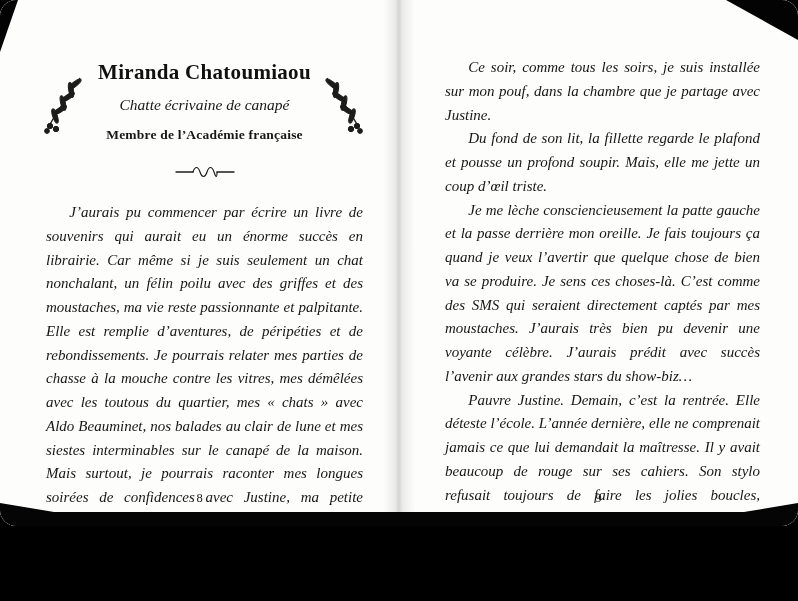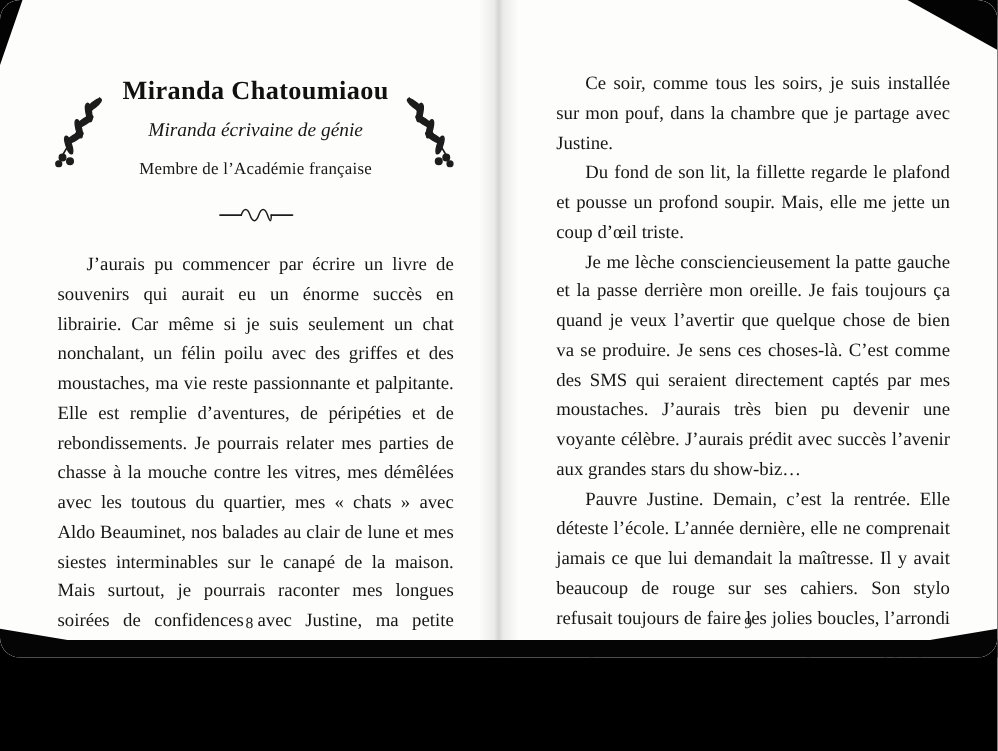--- a/index.html
+++ b/index.html
@@ -47,21 +47,21 @@
     color: #111;
   }
   .subtitle {
     margin: 11px 0 0 0;
     font-style: italic;
     font-size: 15.5px;
   }
   .membership {
     margin: 13px 0 0 0;
     font-size: 13.5px;
-    font-weight: normal;
+    font-weight: bold;
     letter-spacing: 0.2px;
   }
   .branch {
     position: absolute;
     top: 14px;
   }
   .branch-left  { left: -4px; }
   .branch-right { right: -2px; transform: scaleX(-1); }
   .ornament {
     display: block;
@@ -69,20 +69,21 @@
   }
 
   
   .body-par {
     margin: 0;
     font-size: 15px;
     line-height: 1.585;
     text-align: justify;
     text-indent: 1.55em;
     hyphens: auto;
+    font-style: italic;
     -webkit-hyphens: auto;
   }
 
   
   .page-num {
     position: absolute;
     bottom: 20px;
     left: 0;
     width: 100%;
     text-align: center;
@@ -174,21 +175,21 @@
               <ellipse cx="18" cy="36" rx="7.5" ry="2.3" transform="rotate(-32 18 36)"></ellipse>
               <ellipse cx="13" cy="42" rx="7.5" ry="2.3" transform="rotate(-108 13 42)"></ellipse>
               <circle cx="8" cy="52" r="2.7"></circle>
               <circle cx="14" cy="55" r="2.7"></circle>
               <circle cx="5" cy="57" r="2.4"></circle>
             </g>
           </svg>
         </span>
 
         <h1 class="title">Miranda Chatoumiaou</h1>
-        <p class="subtitle">Miranda écrivaine de génie</p>
+        <p class="subtitle">Chatte écrivaine de canapé</p>
         <p class="membership">Membre de l’Académie française</p>
 
         <svg class="ornament" width="62" height="14" viewBox="0 0 62 14" aria-hidden="true">
           <g stroke="#1c1c1c" fill="none" stroke-width="1.4" stroke-linecap="round">
             <path d="M2 7 H19"></path>
             <path d="M19 7 c2 -6 5 -6 7 0 c2 6 5 6 7 0 c2 -6 5 -6 7 0 c2 6 3 6 3 0" stroke-width="1.2"></path>
             <path d="M43 7 H60"></path>
           </g>
         </svg>
       </div>

